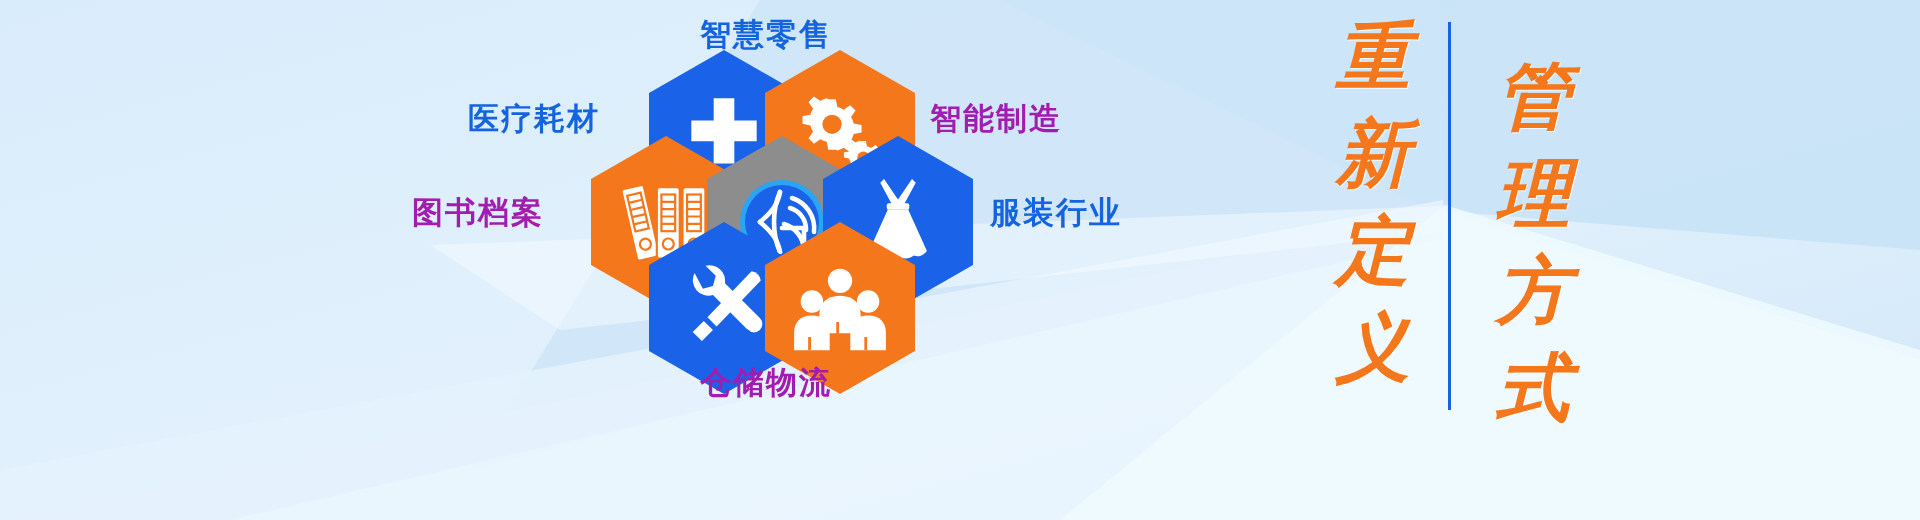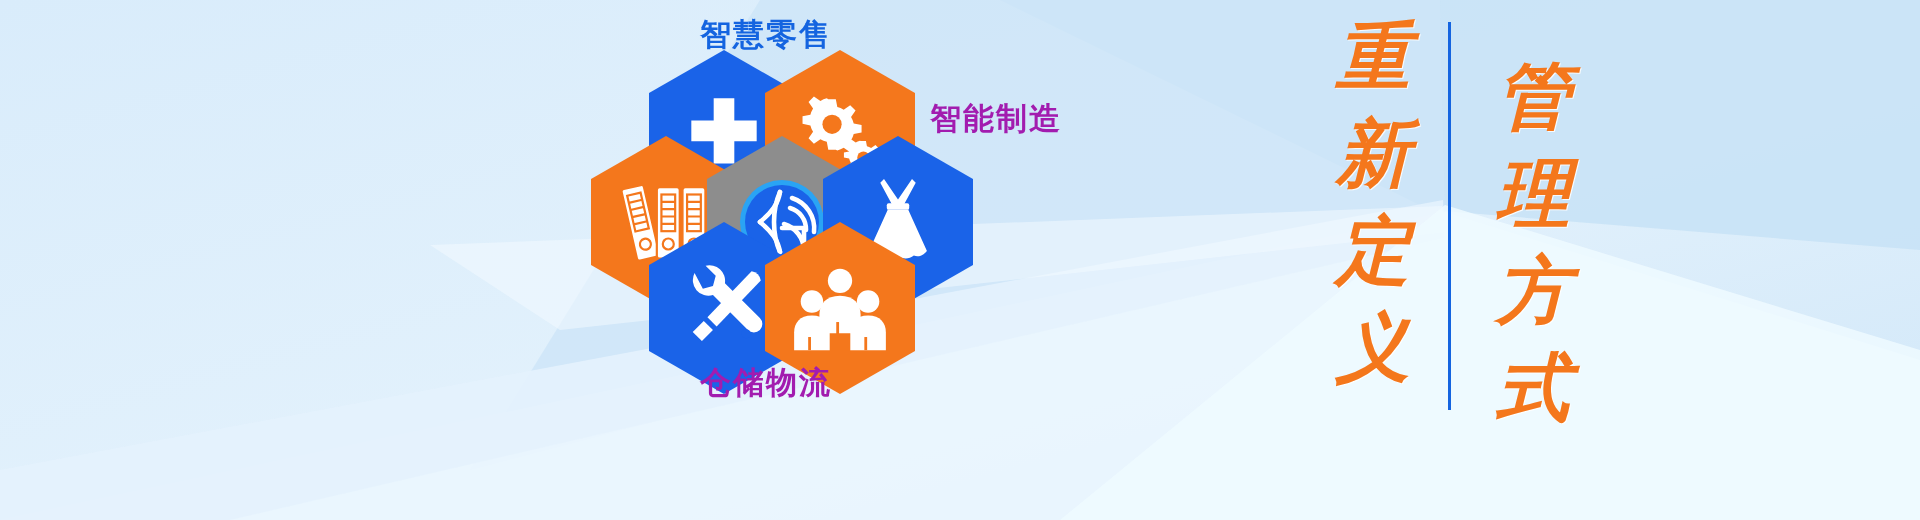--- a/index.html
+++ b/index.html
@@ -189,21 +189,24 @@
           <path d="M80 55 c-13 0 -19 8 -19 18 v19 h38 V73 c0-10 -6-18 -19-18z"></path>
           <rect x="46" y="62" width="3" height="16" fill="#f4771c"></rect>
           <rect x="16" y="78" width="3" height="14" fill="#f4771c"></rect>
           <rect x="76" y="78" width="3" height="14" fill="#f4771c"></rect>
         </g>
       </svg>
     </div>
   </div>
 
   <div class="label blue" id="label-retail">智慧零售</div>
+  <div class="label blue" id="label-medical">医疗耗材</div>
   <div class="label orange" id="label-manufacture">智能制造</div>
+  <div class="label orange" id="label-books">图书档案</div>
+  <div class="label blue" id="label-apparel">服装行业</div>
   <div class="label orange" id="label-logistics">仓储物流</div>
 
   <div id="divider"></div>
 
   <div class="callig-col" id="callig-left">
     <div class="callig-char">重</div>
     <div class="callig-char">新</div>
     <div class="callig-char">定</div>
     <div class="callig-char">义</div>
   </div>

